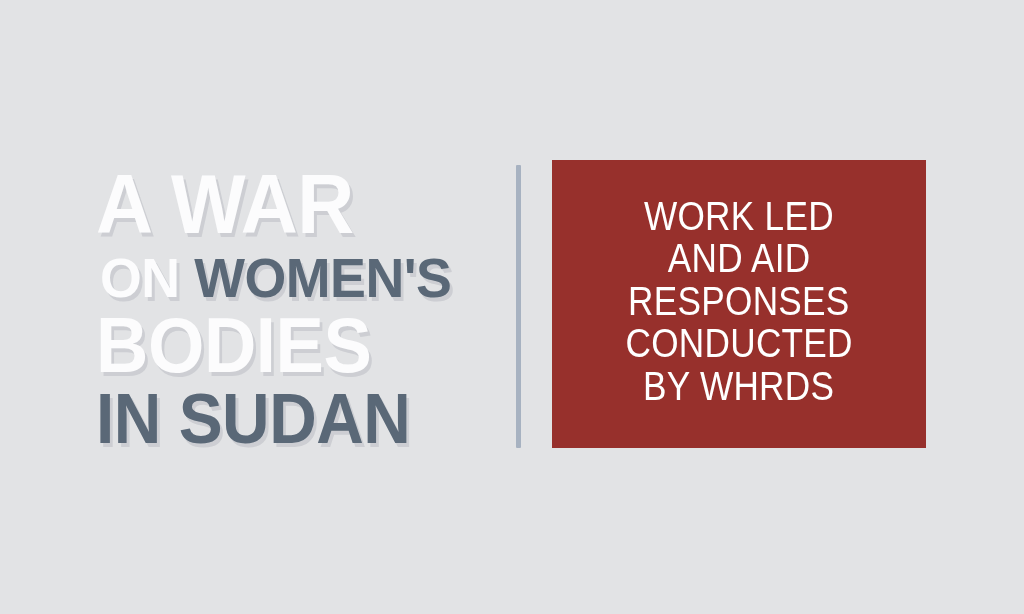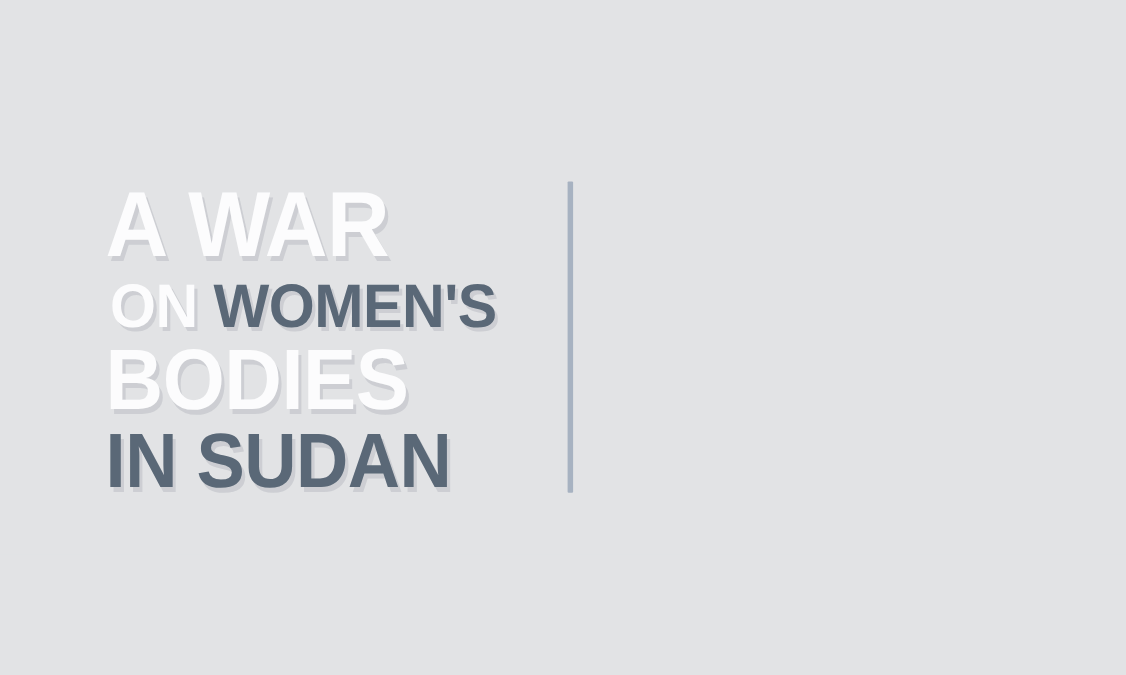--- a/index.html
+++ b/index.html
@@ -134,14 +134,21 @@
     <div id="hl-line-2" class="hl-line"><span class="hl-white">ON </span><span class="hl-slate">WOMEN'S</span></div>
 
     <div id="hl-line-3" class="hl-line hl-white">BODIES</div>
 
     <div id="hl-line-4" class="hl-line hl-slate">IN SUDAN</div>
 
   </div>
 
   <div id="divider"></div>
 
+  <div id="red-panel">
+    <div class="panel-line">WORK LED</div>
+    <div class="panel-line">AND AID</div>
+    <div class="panel-line">RESPONSES</div>
+    <div class="panel-line">CONDUCTED</div>
+    <div class="panel-line">BY WHRDS</div>
+  </div>
 
 </div>
 
 </body></html>

